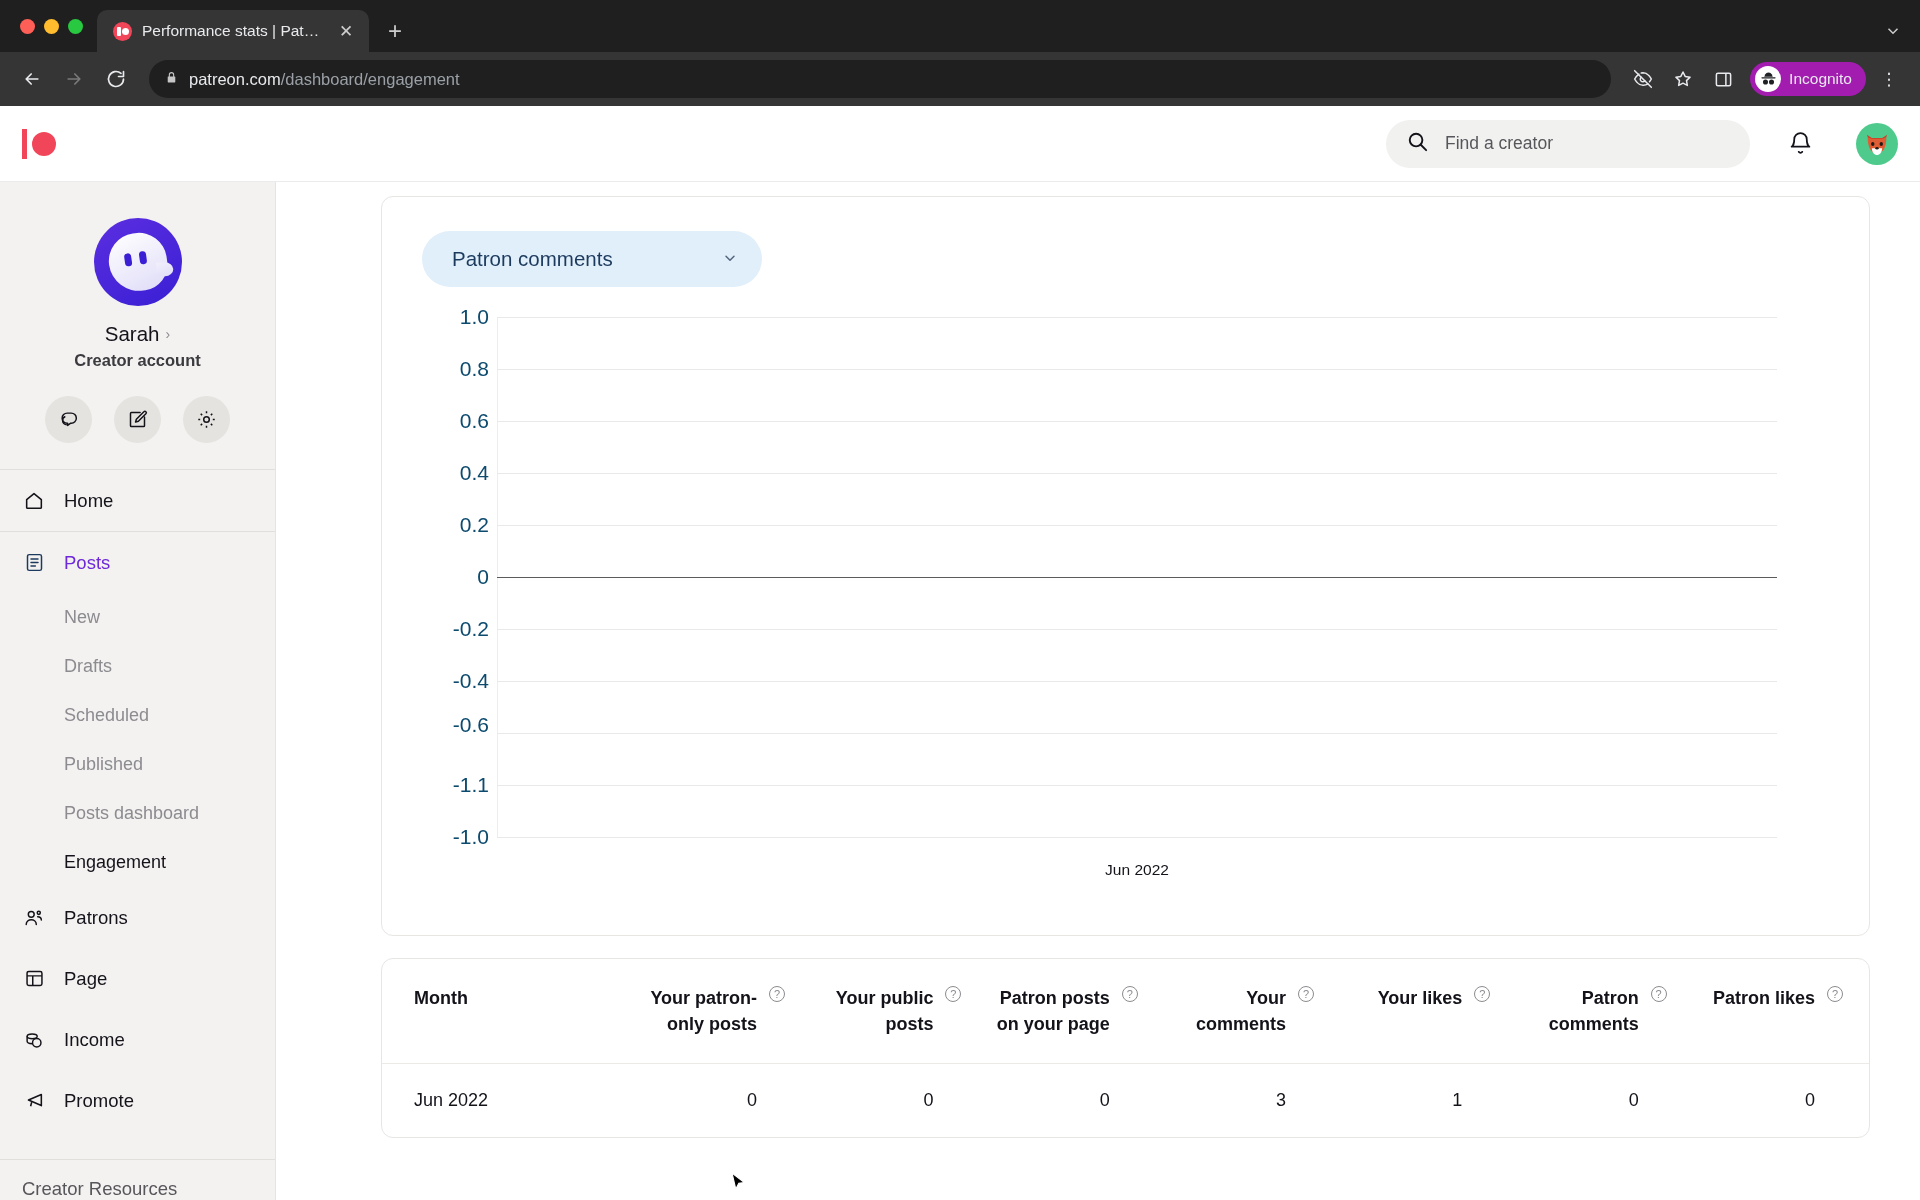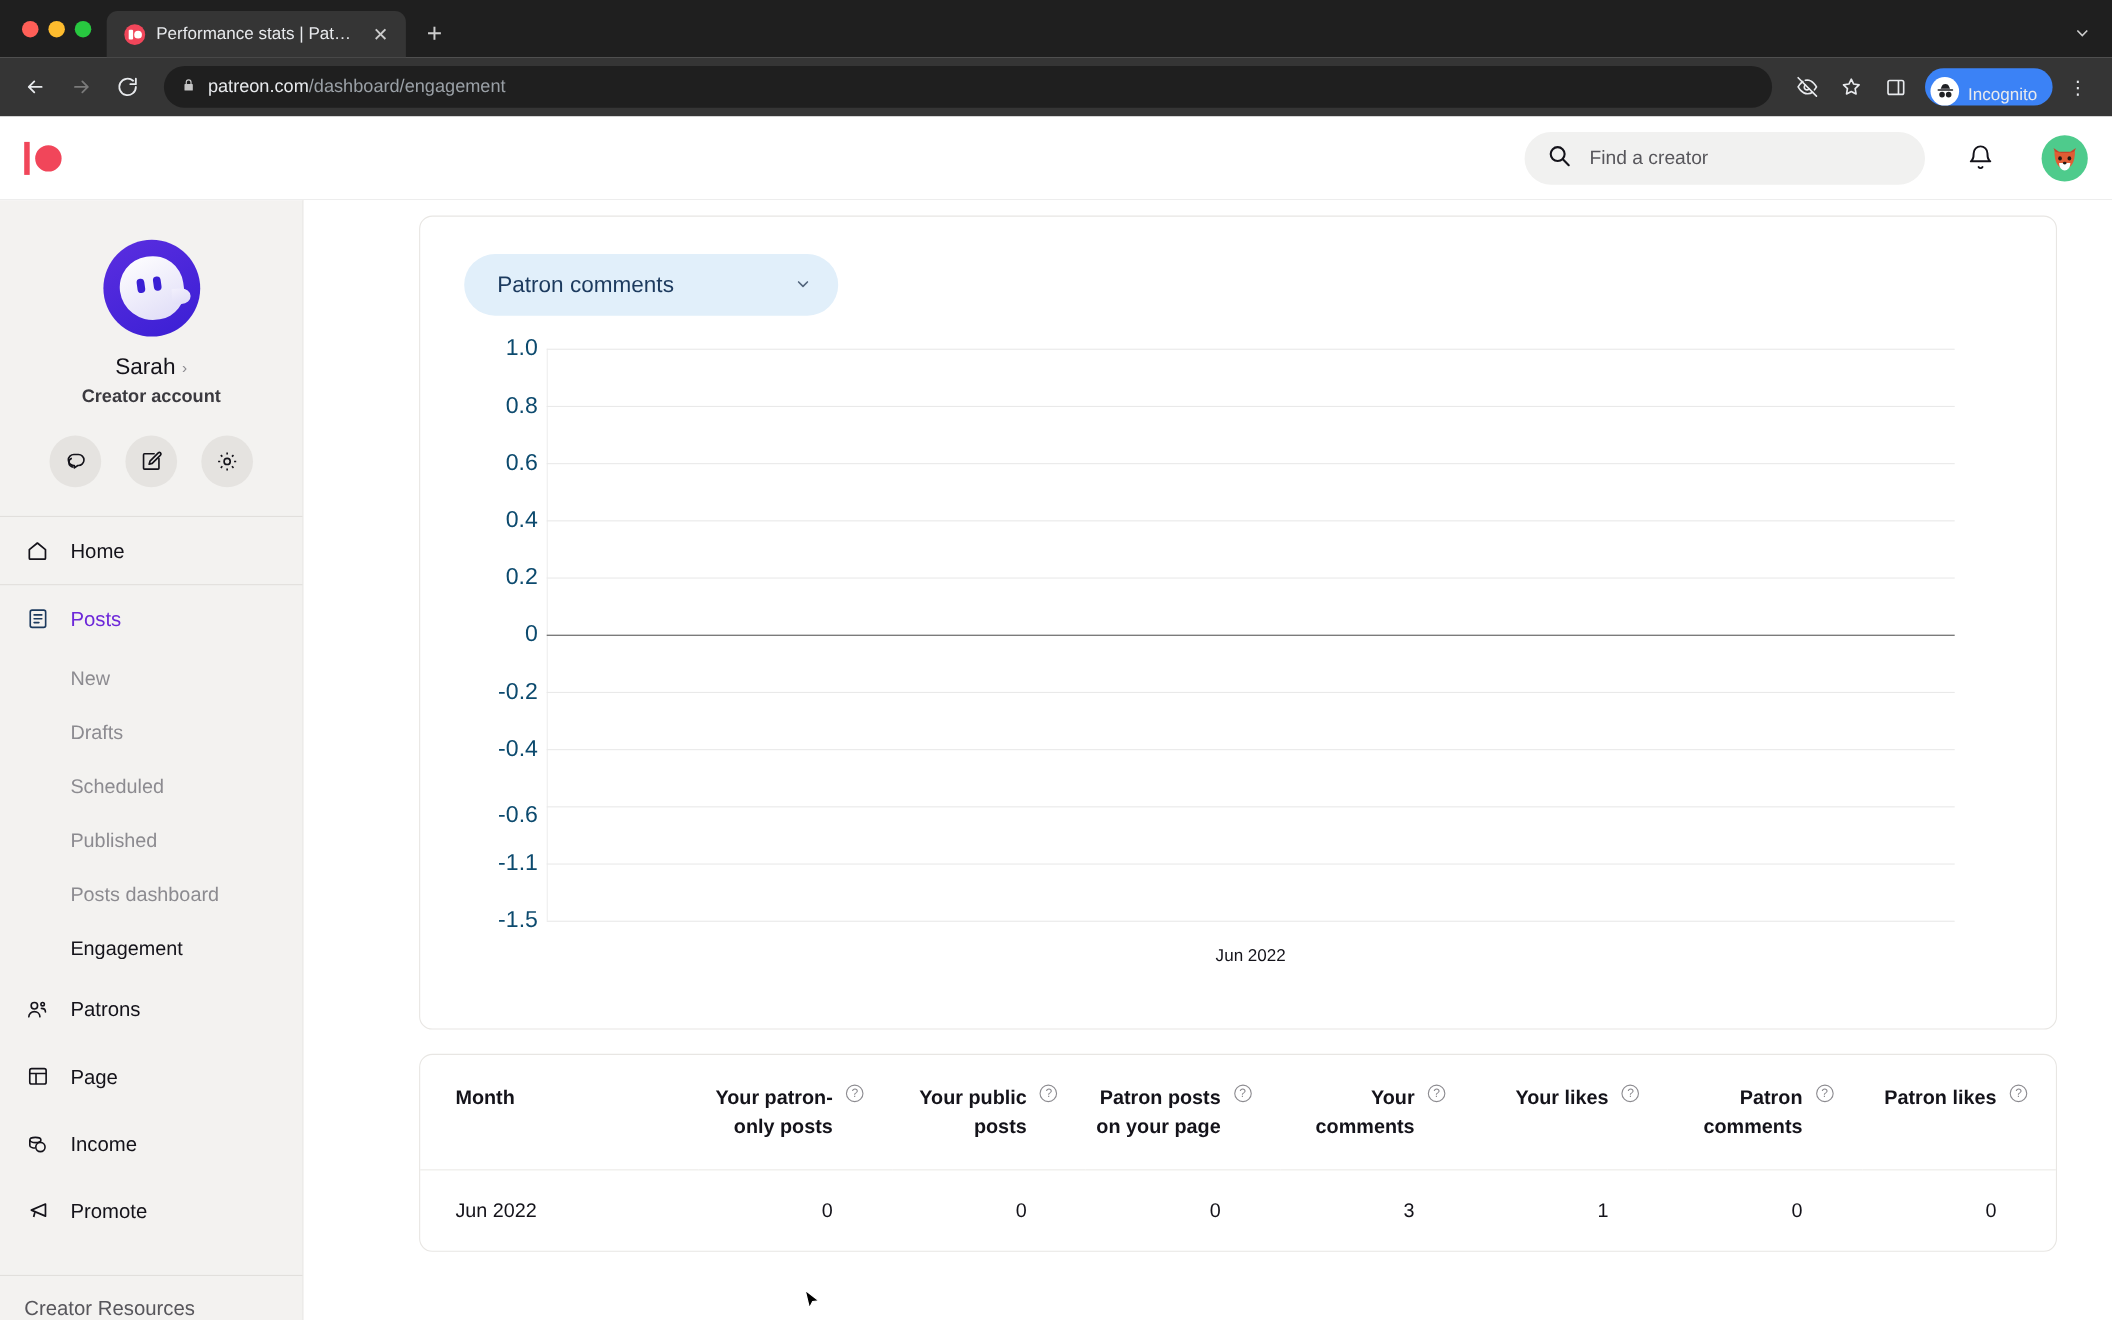--- a/index.html
+++ b/index.html
@@ -53,21 +53,21 @@
   .omnibox {
     flex: 1; height: 38px; background: #1f1f1f; border-radius: 19px; margin: 0 9px 0 9px;
     display: flex; align-items: center; padding: 0 16px; gap: 11px;
   }
   .omnibox .lock { font-size: 13px; color: #c6c6c6; }
   .url { font-size: 16.5px; color: #e8eaed; white-space: nowrap; }
   .url .dim { color: #9aa0a6; }
   .tb-icon { width: 34px; height: 34px; display: flex; align-items: center; justify-content: center;
     color: #e8eaed; font-size: 17px; }
   .incognito-chip {
-    height: 34px; background: #3b82f6; border-radius: 17px; display: flex; align-items: flex-end;
+    height: 34px; background: #a21caf; border-radius: 17px; display: flex; align-items: center;
     gap: 8px; padding: 0 14px 0 5px; margin-left: 4px;
   }
   .incognito-av { width: 26px; height: 26px; border-radius: 50%; background: #fff;
     display:flex; align-items:center; justify-content:center; }
   .incognito-chip span { color: #e8eaed; font-size: 15.5px; }
 
   
   .page { width: 1920px; height: 1094px; background: #fff; position: relative; }
 
   .topbar {
@@ -442,23 +442,23 @@
           <div class="plot">
             <div class="yaxis" id="yaxis">
                 <div class="ytick" style="top: 0px;">1.0</div>
                 <div class="ytick" style="top: 52px;">0.8</div>
                 <div class="ytick" style="top: 104px; text-align: right;">0.6</div>
                 <div class="ytick" style="top: 156px;">0.4</div>
                 <div class="ytick" style="top: 208px;">0.2</div>
                 <div class="ytick" style="top: 260px;">0</div>
                 <div class="ytick" style="top: 312px;">-0.2</div>
                 <div class="ytick" style="top: 364px;">-0.4</div>
-                <div class="ytick" style="top: 424px;">-0.6</div>
+                <div class="ytick" style="top: 408px;">-0.6</div>
                 <div class="ytick" style="top: 468px;">-1.1</div>
-                <div class="ytick" style="top: 520px;">-1.5</div>
+                <div class="ytick" style="top: 520px;">-1.0</div>
               </div>
             <div class="vaxis"></div>
             <div class="grid" id="grid">
                 <div class="gline" style="top: 0px;"></div>
                 <div class="gline" style="top: 52px;"></div>
                 <div class="gline" style="top: 104px;"></div>
                 <div class="gline" style="top: 156px;"></div>
                 <div class="gline" style="top: 208px;"></div>
                 <div class="gline zero" style="top: 260px;"></div>
                 <div class="gline" style="top: 312px;"></div>

